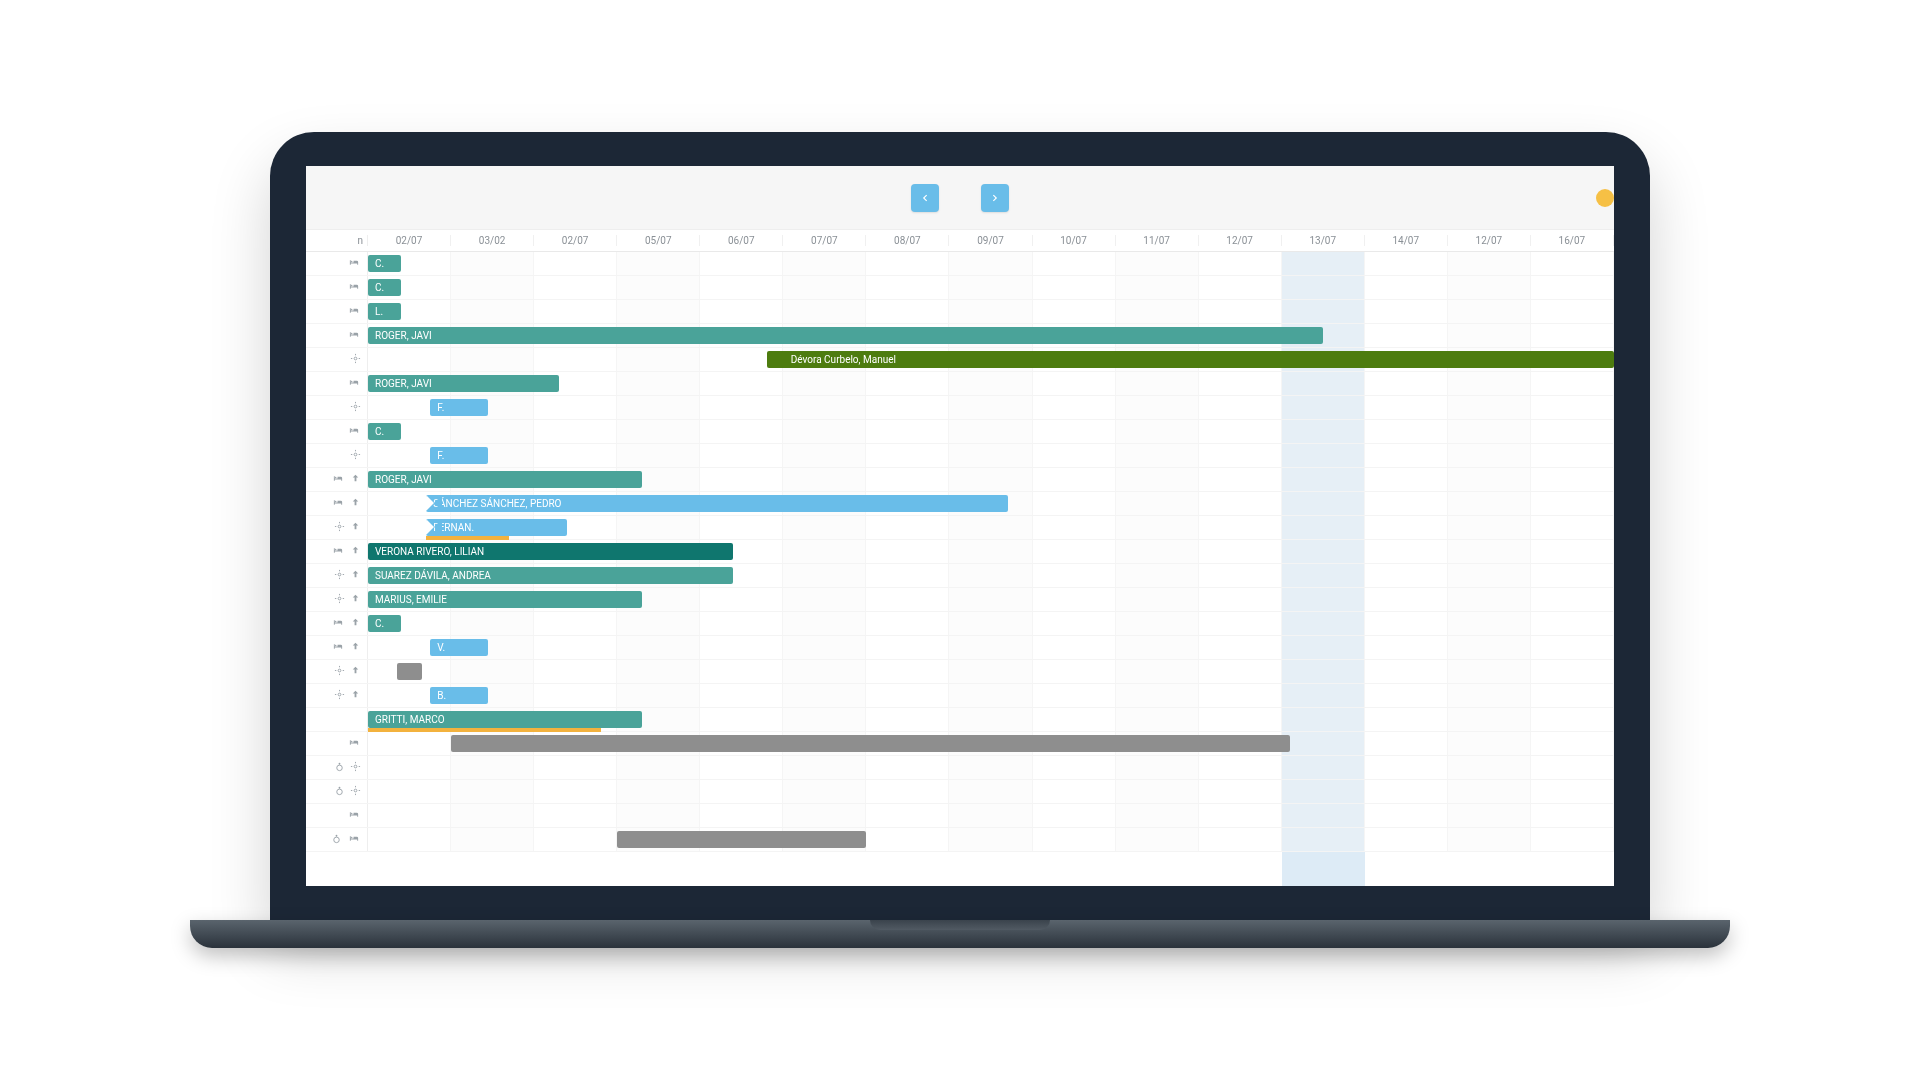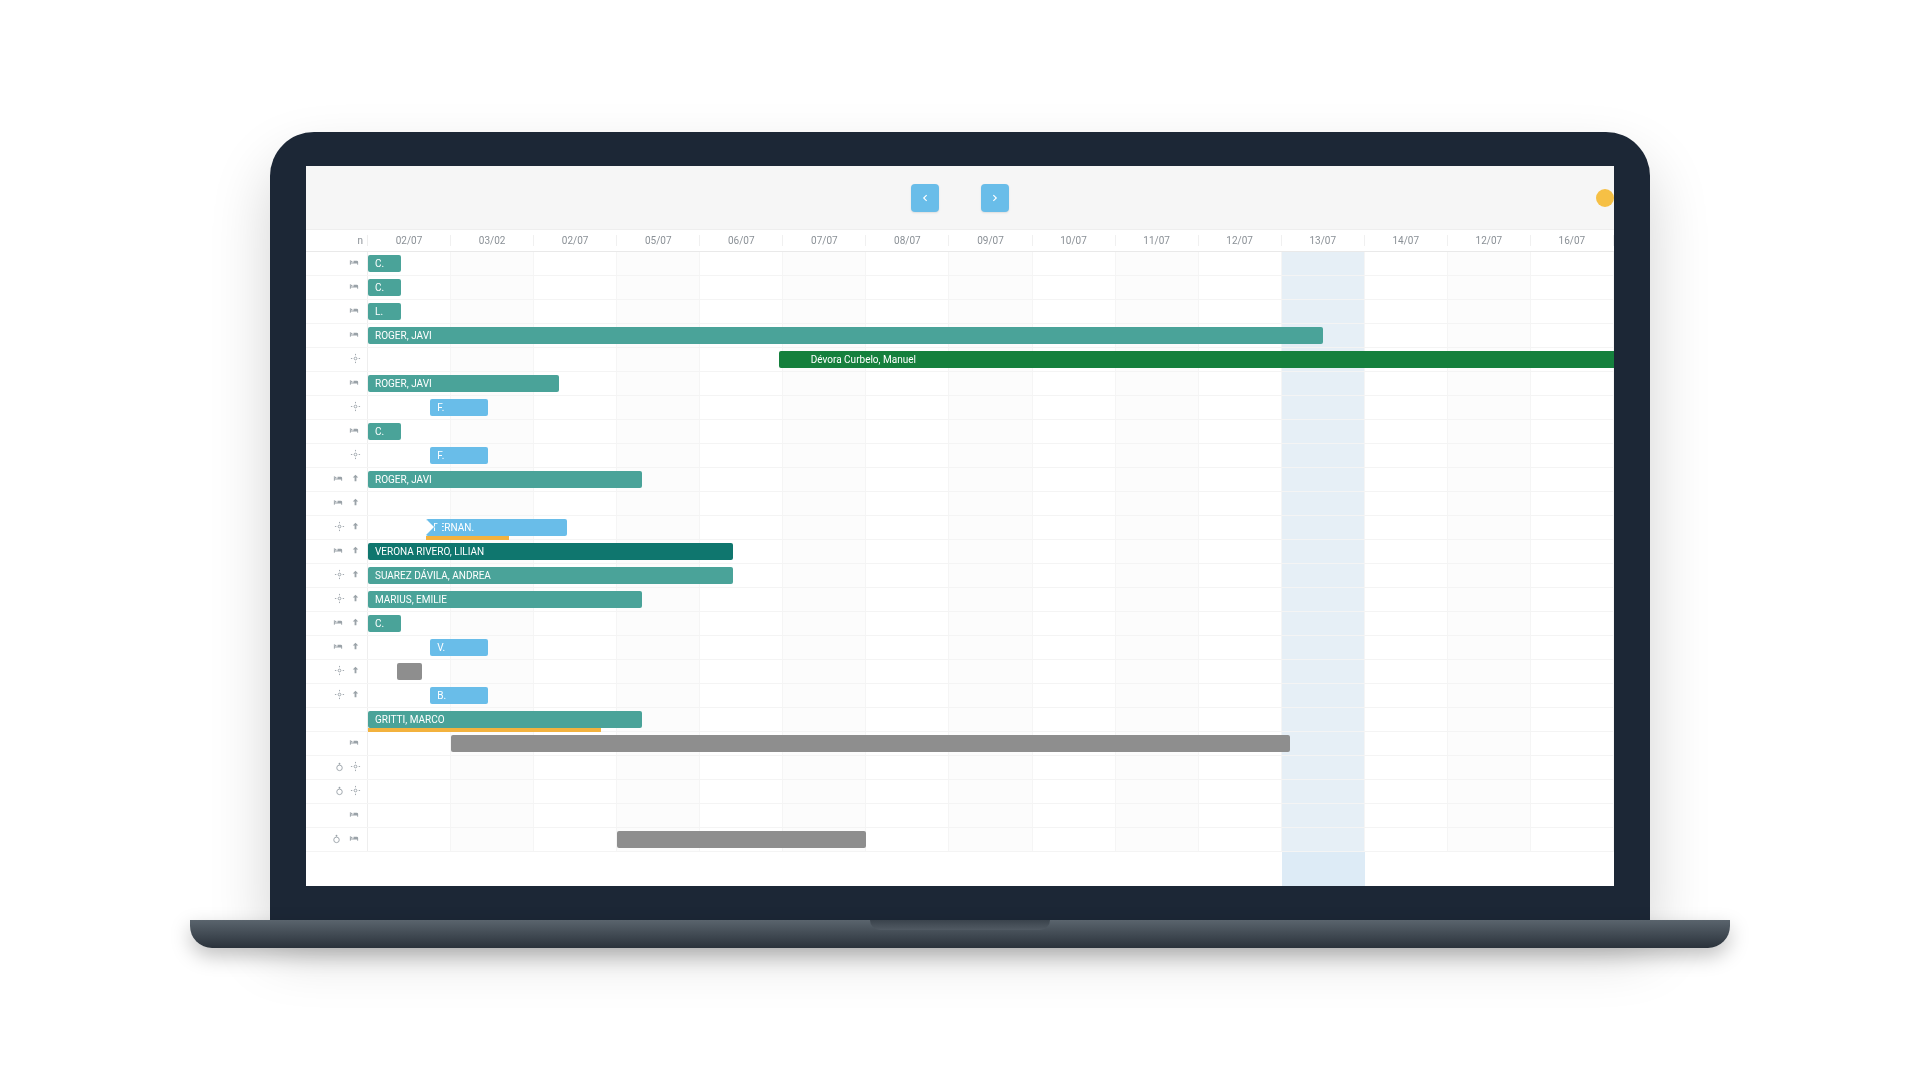--- a/index.html
+++ b/index.html
@@ -386,21 +386,21 @@
                     <div></div>
                     <div></div>
                     <div></div>
                     <div></div>
                     <div></div>
                     <div></div>
                     <div></div>
                     <div></div>
                     <div></div>
                   </div>
-                  <div class="bar arrow-r arrow-l" style="--barcolor: #69bde9; background: #15803d; left: calc(32%); width: calc(68%); padding-left: 32px; margin-left: 12px;"><span>Dévora Curbelo, Manuel</span></div>
+                  <div class="bar arrow-r arrow-l" style="--barcolor: #69bde9; background: #4d7c0f; left: calc(32%); width: calc(68%); padding-left: 24px;"><span>Dévora Curbelo, Manuel</span></div>
                 </div>
               </div>
               <div class="row">
                 <div class="icons">
                   <span class="bed"><svg>
                       <use href="#i-bed"></use>
                     </svg></span>
                 </div>
                 <div class="track">
                   <div class="grid-lines">
@@ -554,20 +554,21 @@
                     <div></div>
                     <div></div>
                     <div></div>
                     <div></div>
                     <div></div>
                     <div></div>
                     <div></div>
                     <div></div>
                     <div></div>
                   </div>
+                  <div class="bar arrow-r arrow-l notch-l" style="--barcolor: #69bde9; background: rgb(105, 189, 233); left: calc(4.66667%); width: calc(46.6667%);"><span>SÁNCHEZ SÁNCHEZ, PEDRO</span></div>
                 </div>
               </div>
               <div class="row">
                 <div class="icons">
                   <span class="sun"><svg>
                       <use href="#i-sun"></use>
                     </svg></span>
                   <span class="up"><svg>
                       <use href="#i-up"></use>
                     </svg></span>

